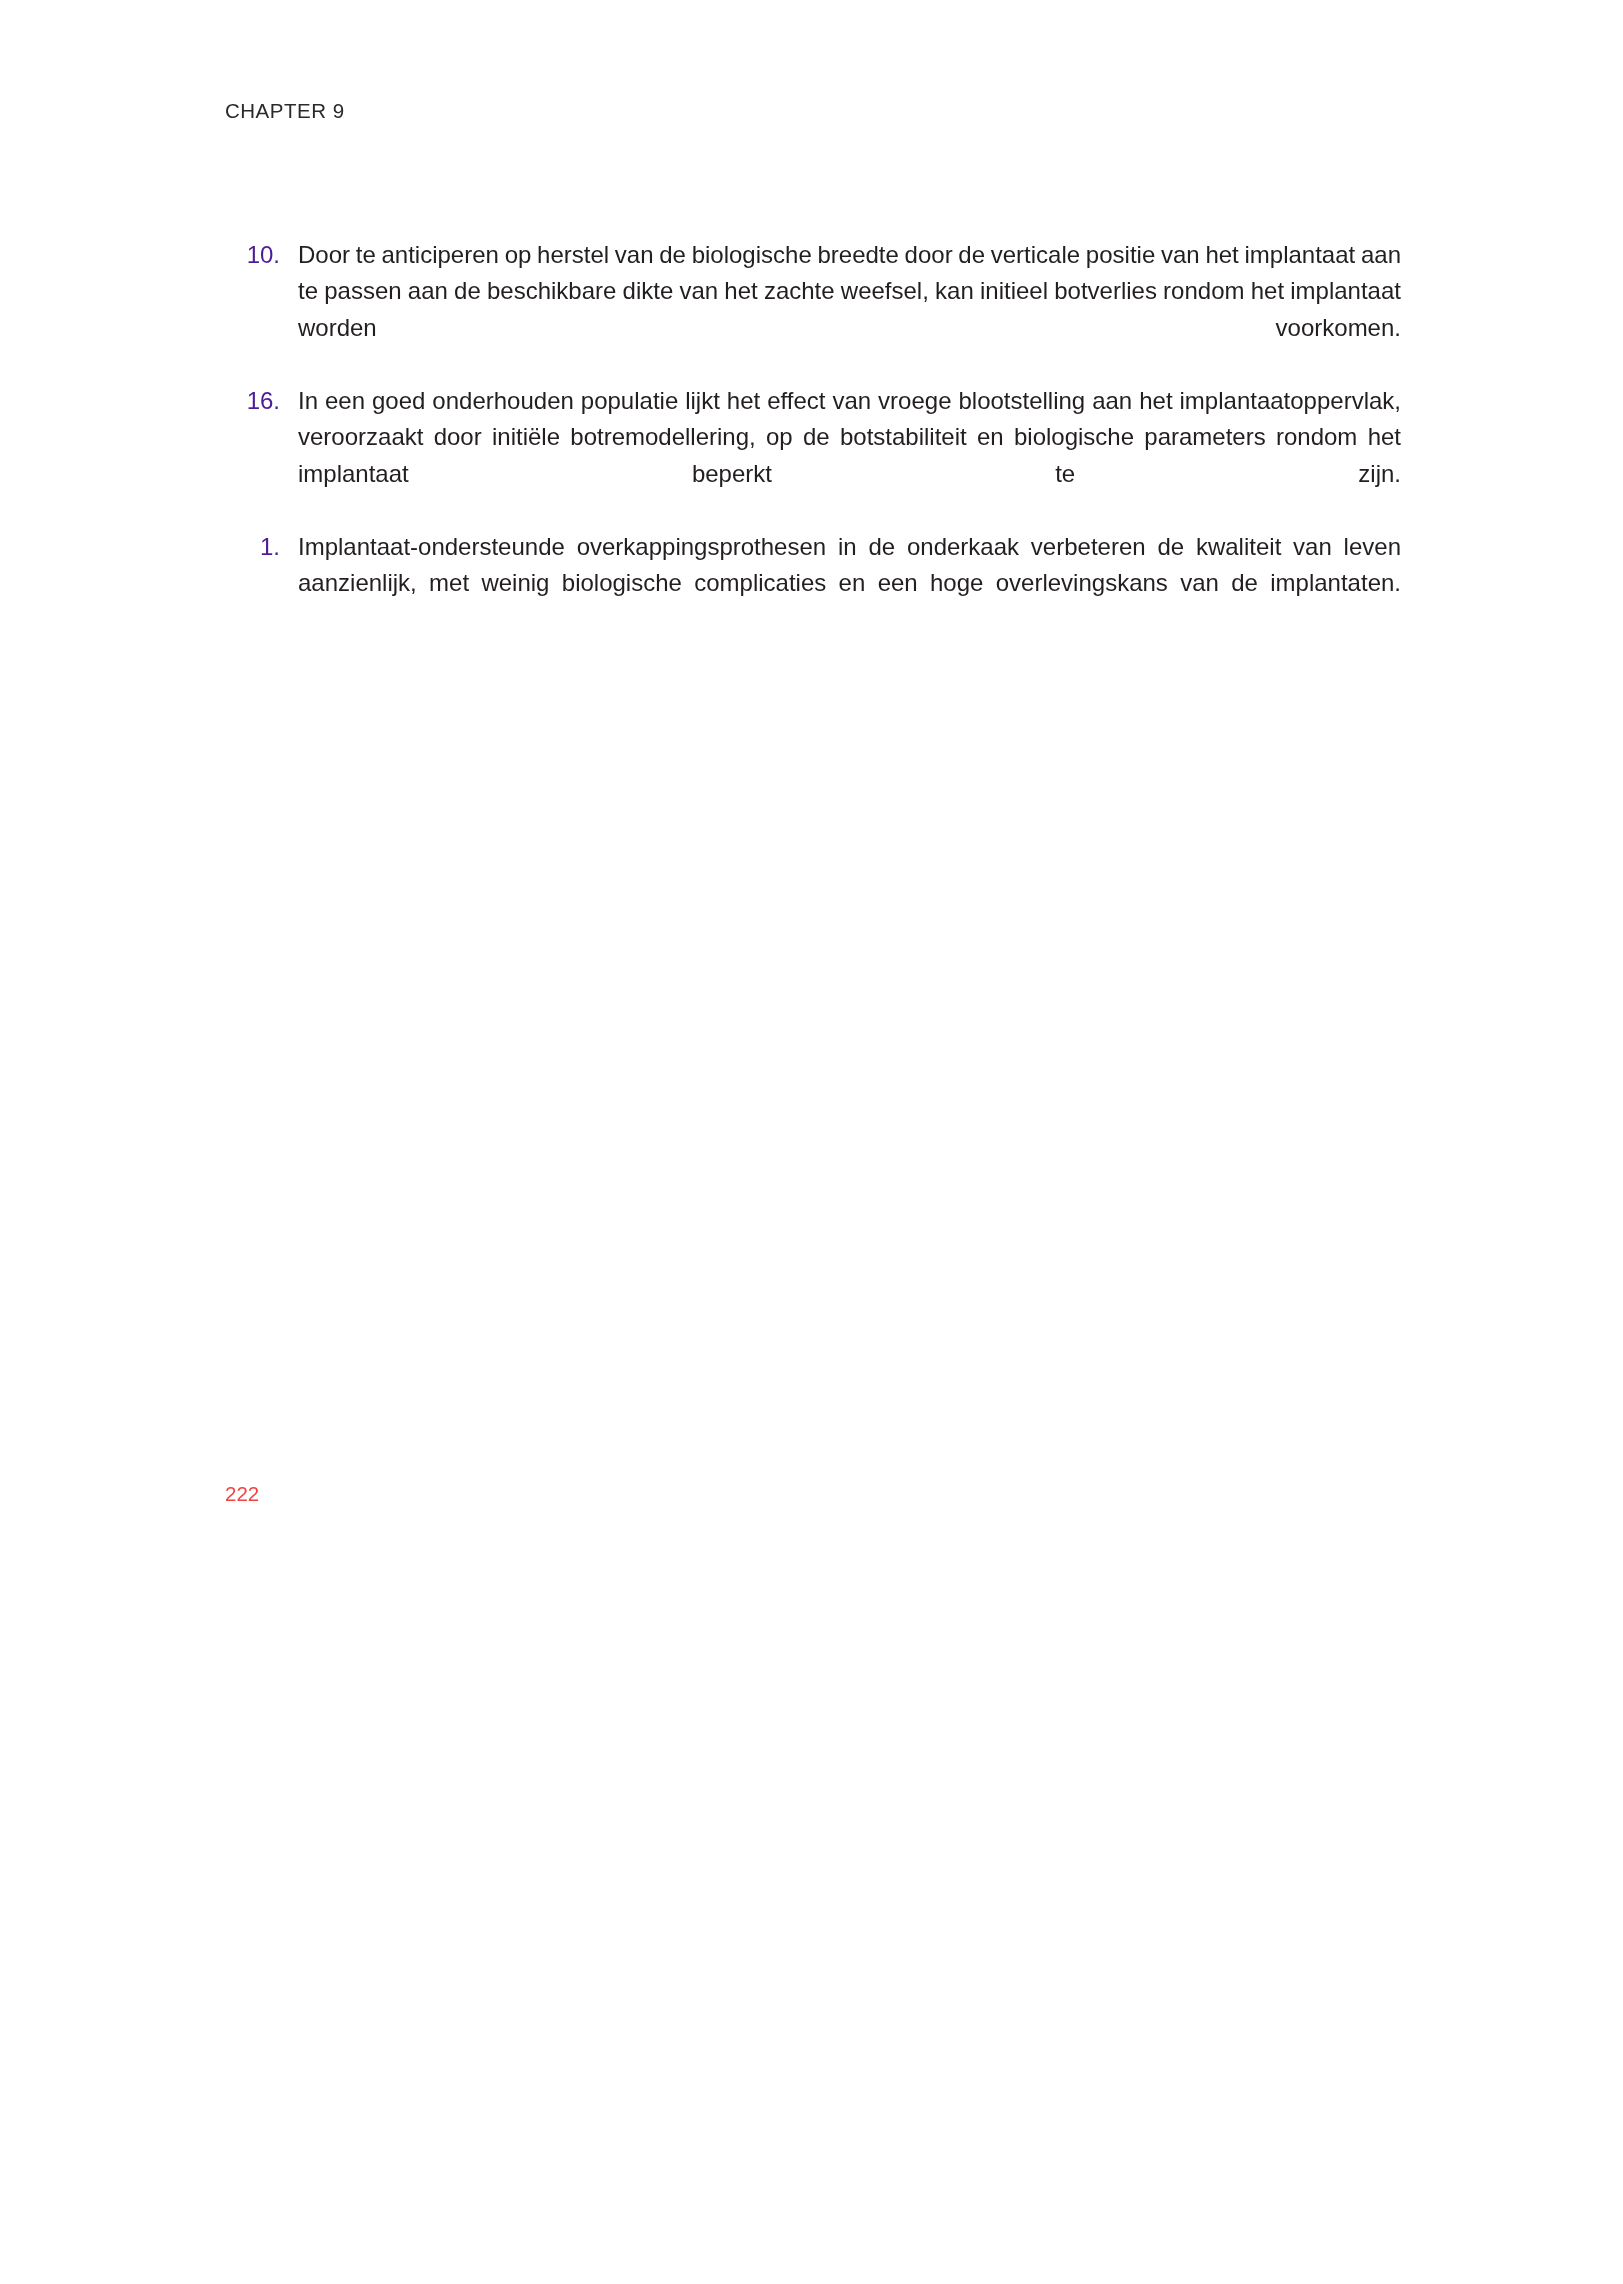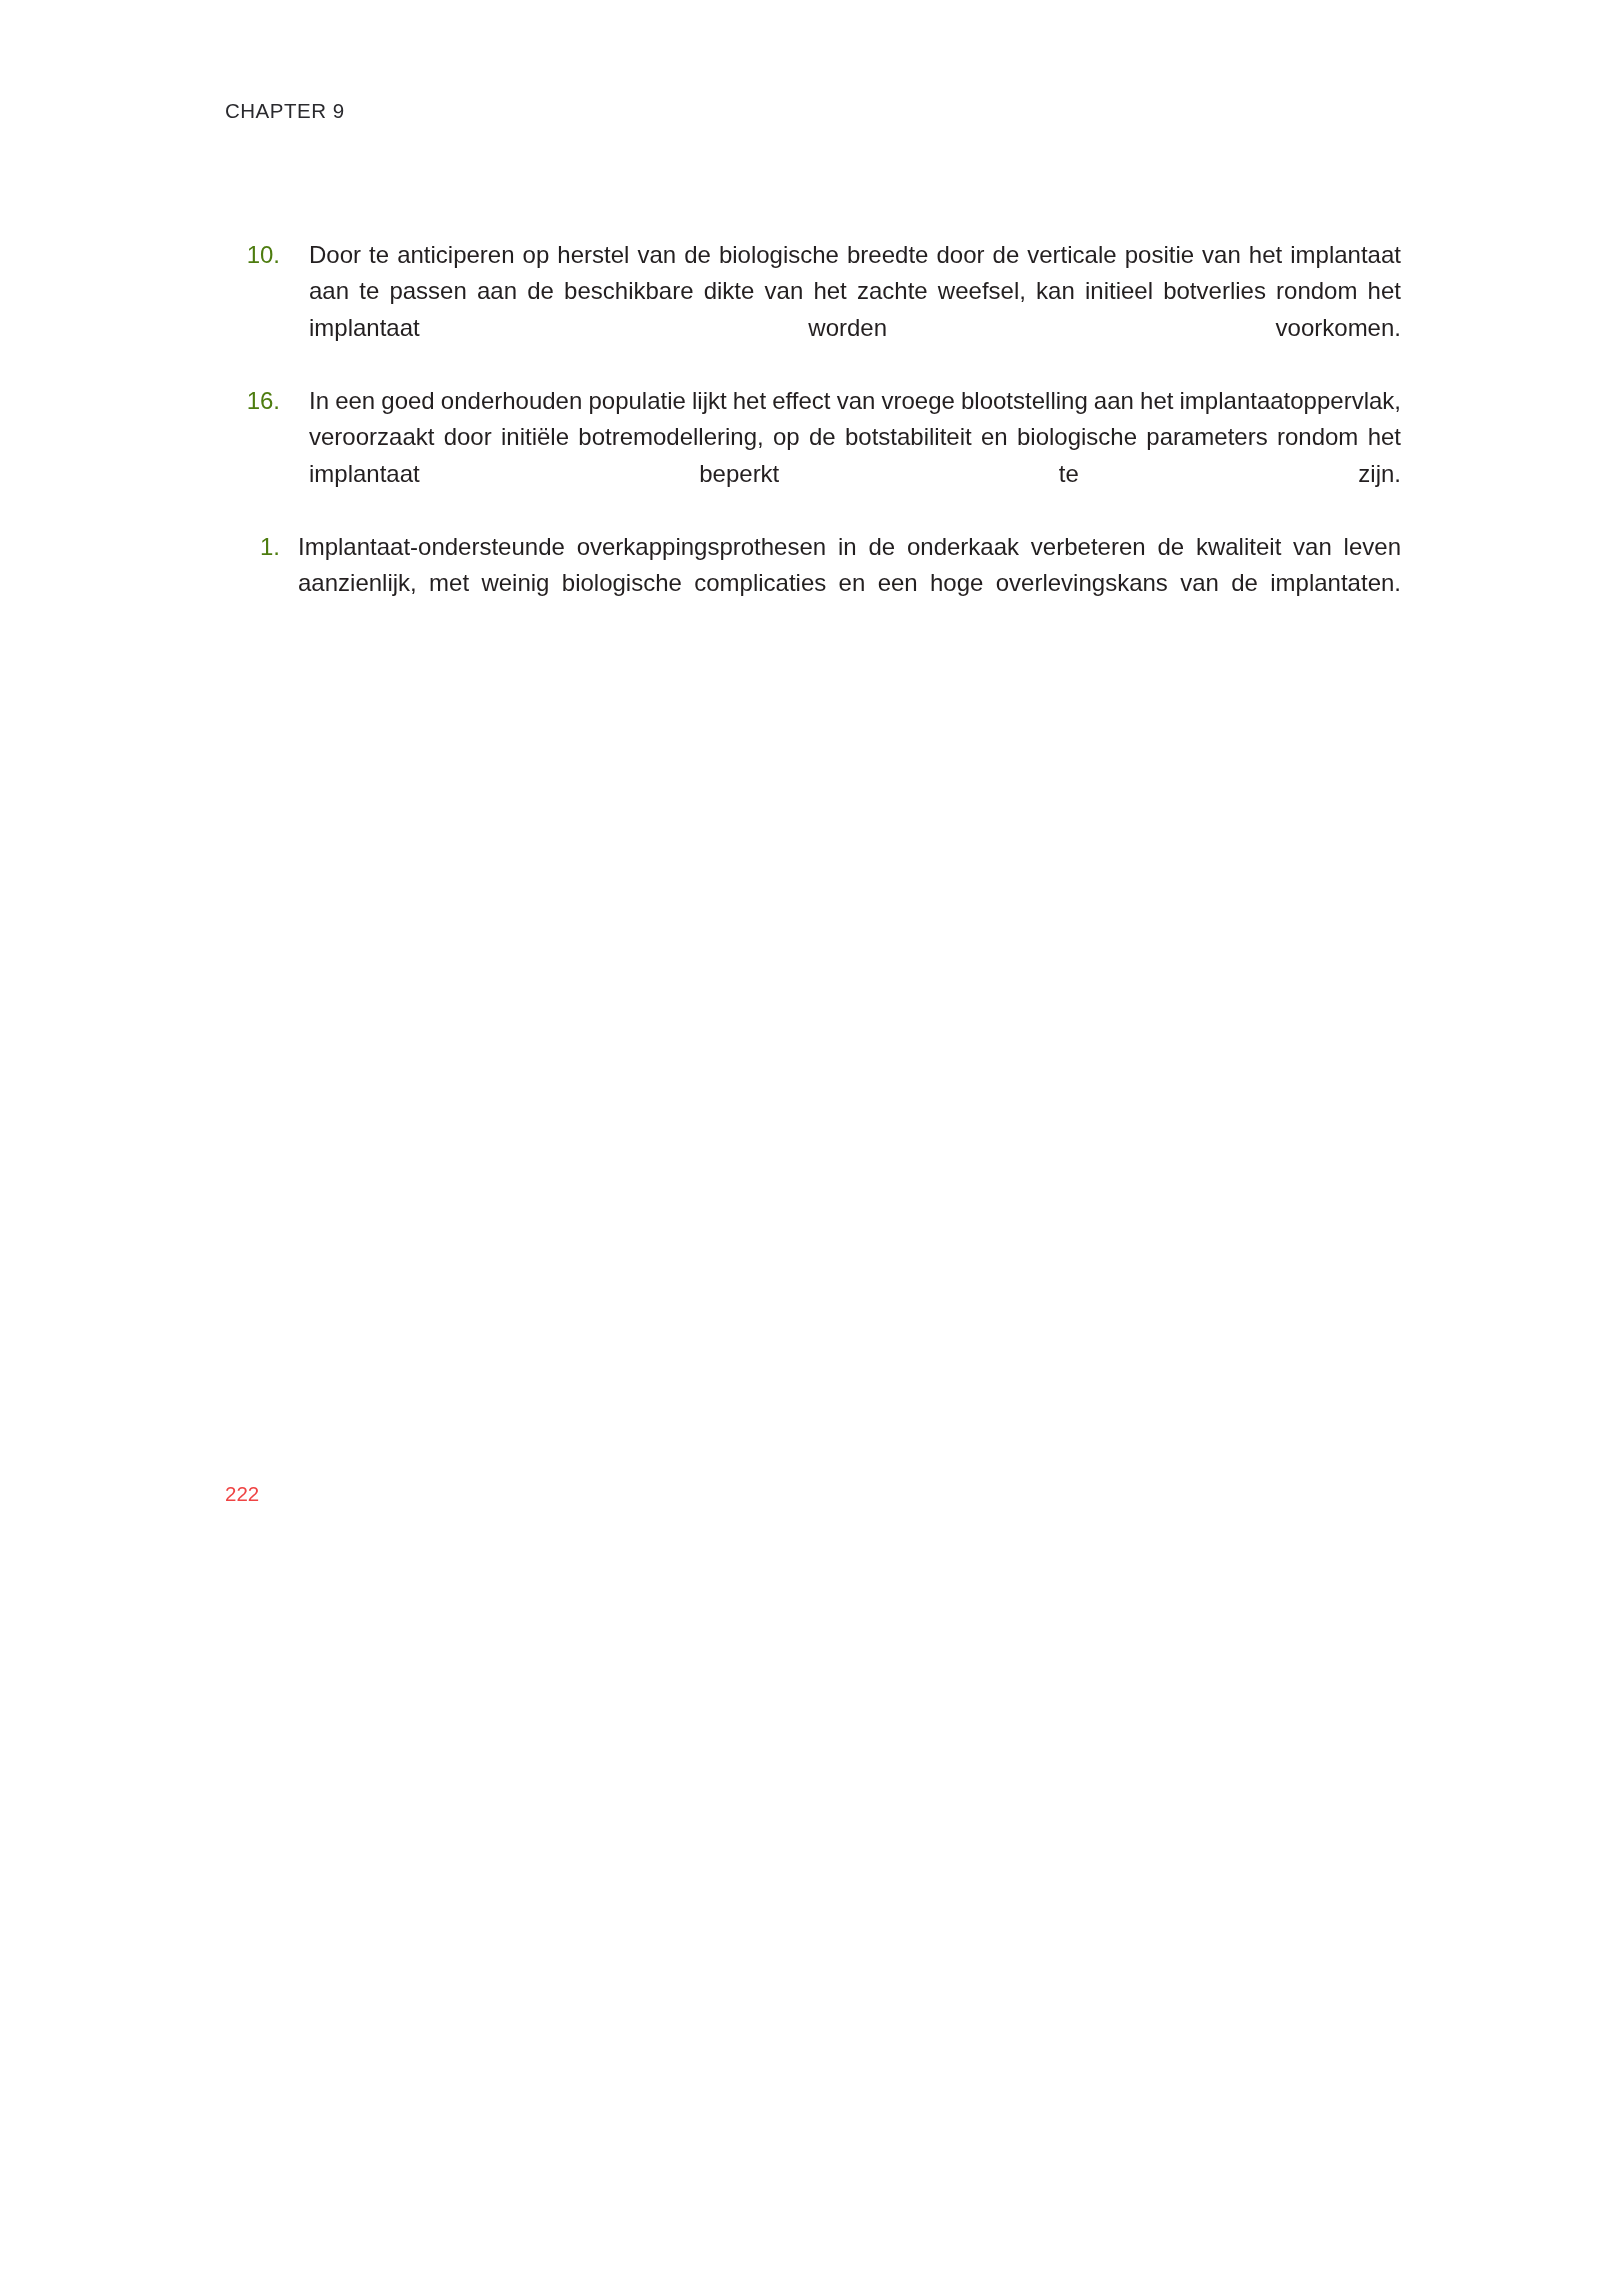--- a/index.html
+++ b/index.html
@@ -50,36 +50,35 @@
     font-family: "Liberation Sans", sans-serif;
   }
   ol.list > li .marker {
     position: absolute;
     left: 0;
     top: 0;
     width: 55px;
     text-align: right;
     font-size: 24px;
     line-height: 1.52;
-    color: #4d7c0f;
+    color: #4c1d95;
   }
   ol.list > li .body {
     display: block;
     text-align: justify;
     text-justify: inter-word;
   }
   
   ol.list > li .body::after {
     content: "";
     display: inline-block;
     width: 100%;
   }
   .item-tight .body {
     word-spacing: -1.1px;
-    margin-left: 11px;
   }
   .folio {
     position: absolute;
     left: 225px;
     bottom: 96px;
     font-size: 20.5px;
     color: #ef4444;
     font-family: "Liberation Sans", sans-serif;
   }
 </style>

